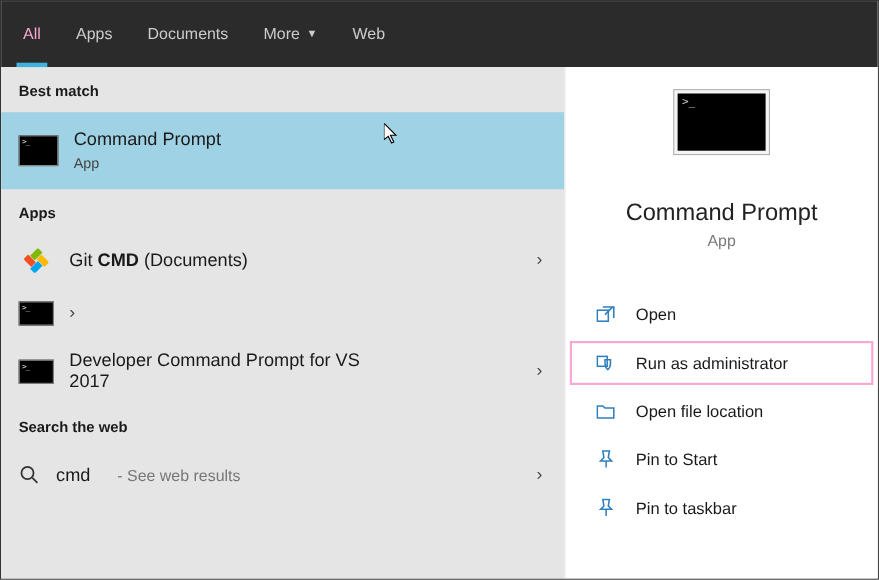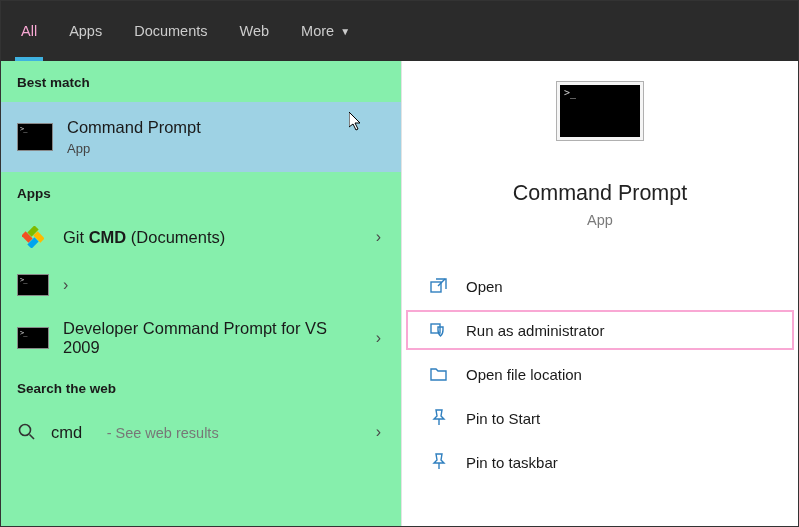--- a/index.html
+++ b/index.html
@@ -3,21 +3,21 @@
   <meta charset="utf-8">
   <style>
     * { margin: 0; padding: 0; box-sizing: border-box; font-family: "Segoe UI", sans-serif; }
     body { width: 799px; height: 527px; background: #fff; border: 1px solid #333; overflow: hidden; }
     .header { background: #2b2b2b; height: 60px; display: flex; align-items: center; padding: 0 4px; }
     .tab { color: #ccc; padding: 0 16px; height: 60px; display: flex; align-items: center; font-size: 14.5px; cursor: pointer; }
     .tab.active { color: #f9a8d4; position: relative; }
     .tab.active::after { content: ""; position: absolute; bottom: 0; left: 10px; right: 10px; height: 4px; background: #3fb2e0; }
     .tab .chev { margin-left: 6px; font-size: 10px; }
     .body { display: flex; height: calc(100% - 60px); }
-    .left { width: 400px; background: #86efac; overflow: hidden; }
+    .left { width: 512px; background: #e5e5e5; overflow: hidden; }
     .right { flex: 1; background: #fff; padding-top: 20px; border-left: 1px solid #e3e3e3; }
     .section-header { font-size: 13.5px; font-weight: 600; padding: 14px 16px 12px; color: #1a1a1a; }
     .result-item { display: flex; align-items: center; padding: 10px 16px; cursor: default; position: relative; min-height: 48px; gap: 14px; }
     .result-item.selected { background: #9ed2e4; padding-top: 16px; padding-bottom: 16px; }
     .result-item .icon { width: 32px; height: 24px; flex-shrink: 0; display: flex; align-items: center; justify-content: center; }
     .result-item.selected .icon { width: 36px; height: 28px; }
     .cmd-icon-svg { width: 36px; height: 28px; background: #000; border: 1px solid #888; position: relative; }
     .cmd-icon-svg.small { width: 32px; height: 22px; }
     .cmd-icon-svg::before { content: ">_"; color: #ddd; font-size: 7px; position: absolute; top: 1px; left: 2px; font-family: monospace; letter-spacing: -1px; }
     .result-text { flex: 1; }
@@ -46,25 +46,25 @@
   <div class="tab active">
       <span>All</span>
     </div>
   <div class="tab">
       <span>Apps</span>
     </div>
   <div class="tab">
       <span>Documents</span>
     </div>
   <div class="tab">
-      <span>Web</span>
+      <span>More</span>
+      <span class="chev">▼</span>
     </div>
   <div class="tab">
-      <span>More</span>
-      <span class="chev">▼</span>
+      <span>Web</span>
     </div>
 </div>
 
 <div class="body">
 
   <div class="left">
 
     <div class="section-header">Best match</div>
 
     <div class="result-item selected">
@@ -104,21 +104,21 @@
           <div class="cmd-icon-svg small"></div>
         </div>
       <div class="chevron">›</div>
     </div>
 
     <div class="result-item">
       <div class="icon">
           <div class="cmd-icon-svg small"></div>
         </div>
       <div class="result-text">
-        <div class="title" style="max-width: 300px;">Developer Command Prompt for VS 2009</div>
+        <div class="title" style="max-width: 300px;">Developer Command Prompt for VS 2017</div>
       </div>
       <div class="chevron">›</div>
     </div>
 
     <div class="section-header">Search the web</div>
 
     <div class="result-item">
       <div class="search-icon">
         <svg width="18" height="18" viewBox="0 0 18 18" fill="none" stroke="#333" stroke-width="1.6">
           <circle cx="7" cy="7" r="5.5"></circle>

